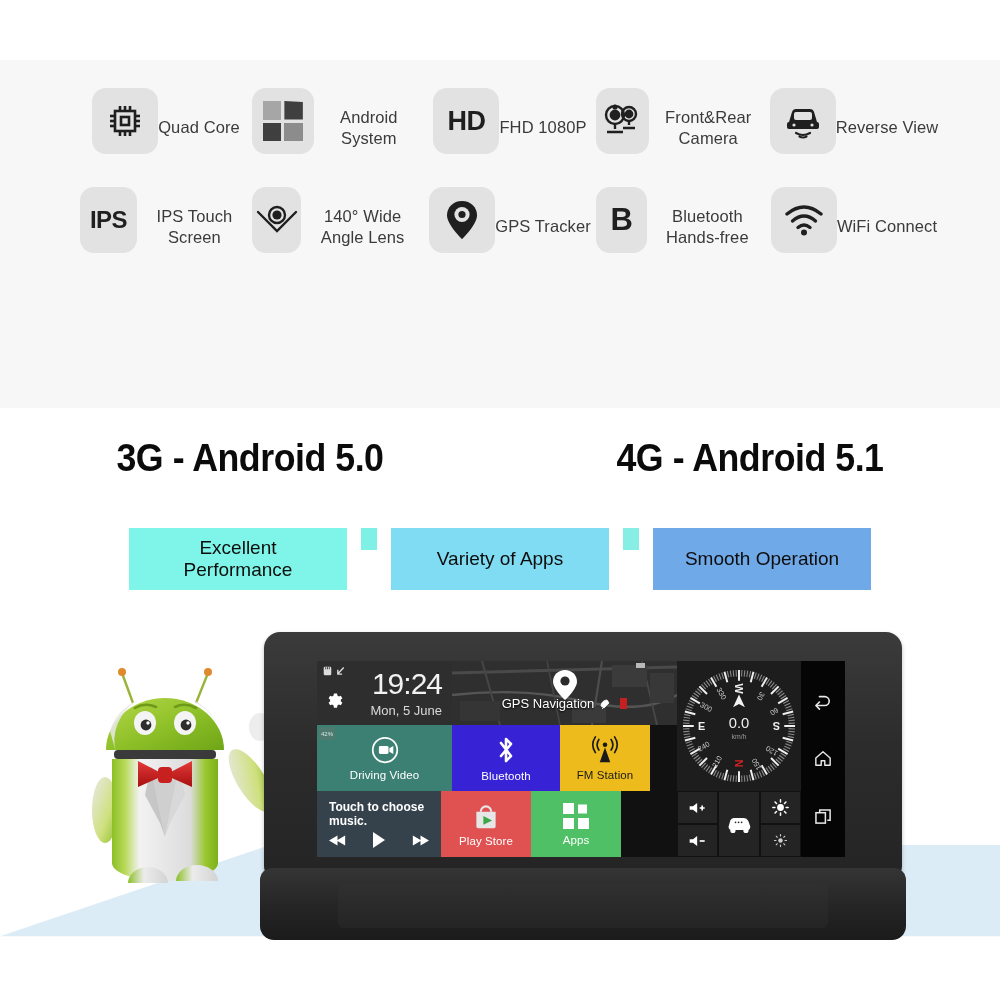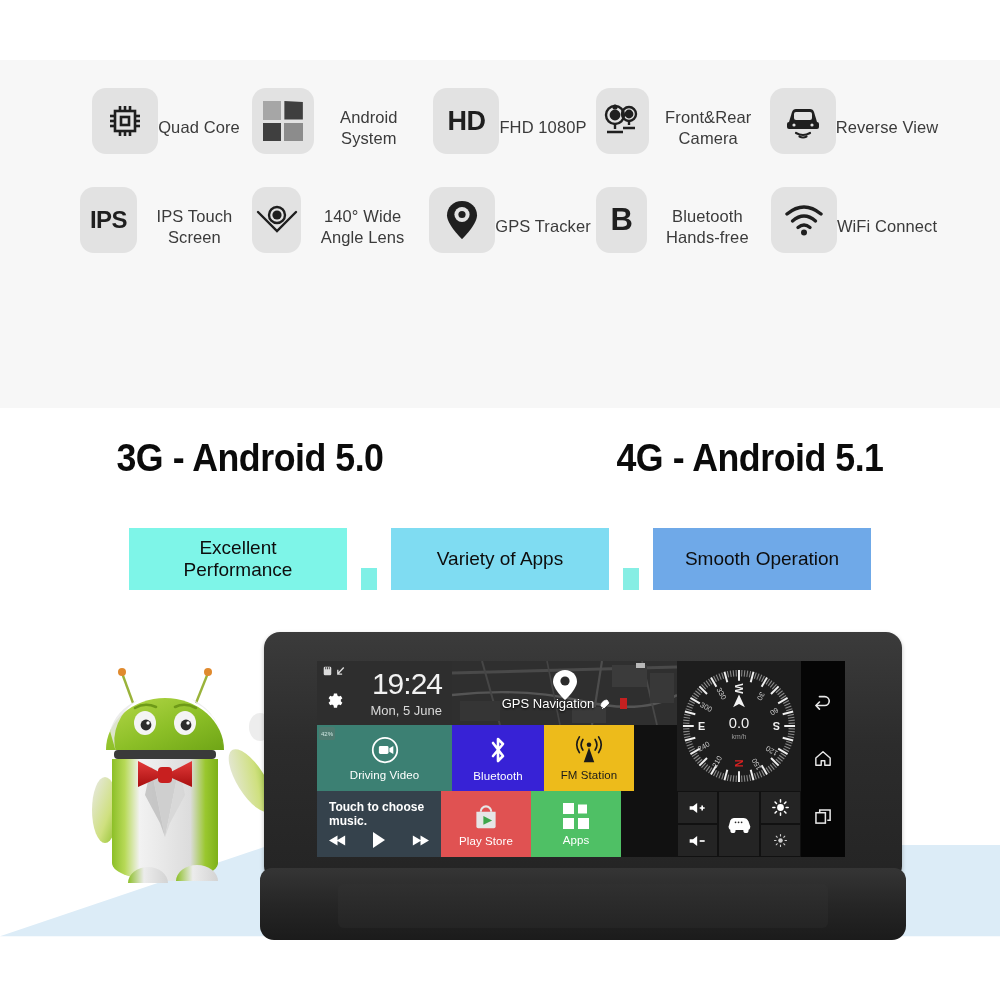--- a/index.html
+++ b/index.html
@@ -84,21 +84,21 @@
     letter-spacing: -.5px;
     transform: scaleX(.94);
   }
 
   
   #pill-row {
     position: absolute;
     left: 0; top: 528px;
     width: 1000px;
     display: flex;
-    align-items: flex-end;
+    align-items: flex-start;
     justify-content: center;
     gap: 0px;
   }
   .pill {
     height: 62px;
     display: flex;
     align-items: center;
     justify-content: center;
     text-align: center;
     font-size: 19px;
@@ -188,21 +188,21 @@
   #gear-icon-wrap { position: absolute; left: 7px; bottom: 11px; }
   #tile-gps { width: 225px; position: relative; background: #2a2a2a; }
   #map-bg { position: absolute; inset: 0; }
   #gps-caption { position: absolute; left: 0; right: 0; bottom: 14px;
                  display: flex; align-items: center; justify-content: center; gap: 6px; }
   #gps-caption span { font-size: 13px; color: #fff; text-shadow: 0 1px 2px #000; }
   #tile-compass-spacer { width: 124px; background: #1d1d1d; }
 
   
   #tile-driving { width: 135px; background: #3c8073; }
-  #tile-bt { width: 92px; background: #3722d6; }
+  #tile-bt { width: 108px; background: #3722d6; }
   #tile-fm { width: 90px; background: #edbb1b; }
   #tile-fm .tile-label { color: #1a1a1a; }
   #tile-music { width: 124px; background: #35424c; justify-content: space-between;
                 padding: 9px 12px 8px; align-items: stretch; }
   #music-text { font-size: 12px; color: #fff; font-weight: bold; }
   #music-ctrls { display: flex; align-items: center; justify-content: space-between; }
   #tile-play { width: 90px; background: #e05252; }
   #tile-apps { width: 90px; background: #4fc065; }
 
   

